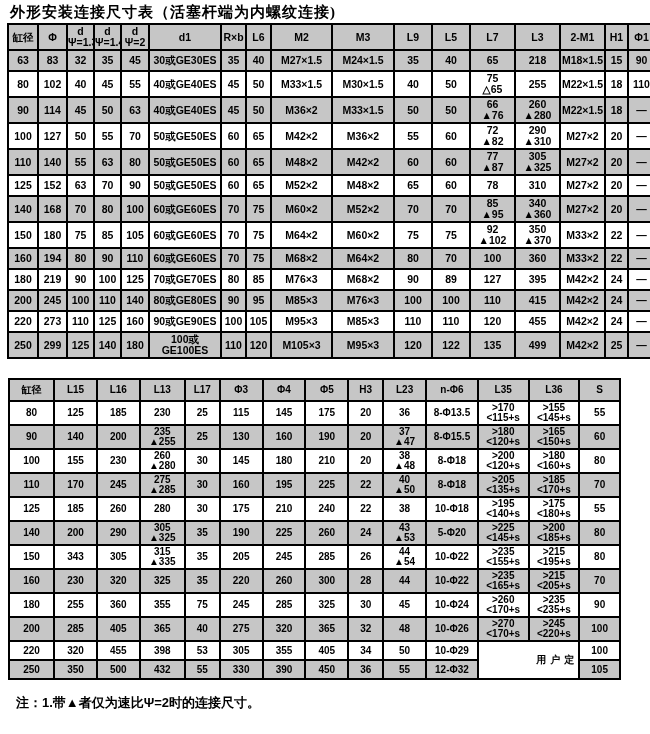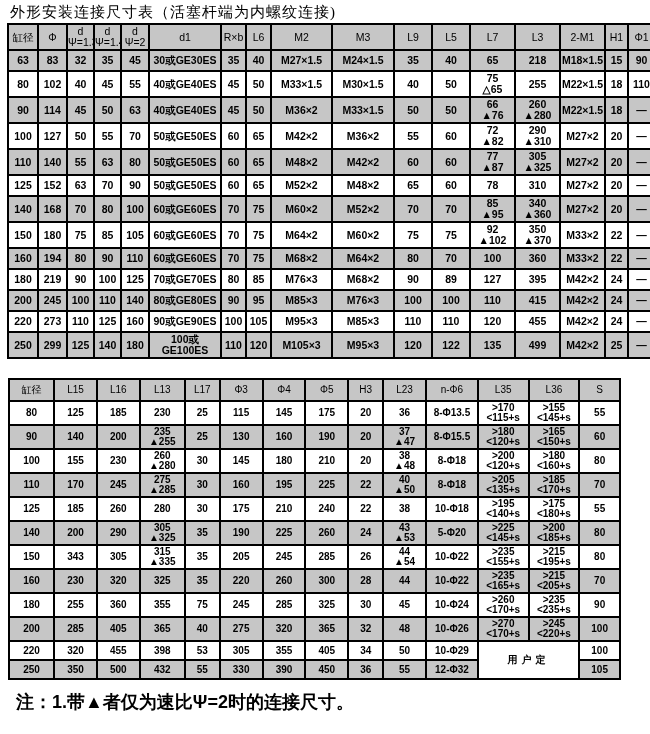--- a/index.html
+++ b/index.html
@@ -10,46 +10,46 @@
   *{box-sizing:border-box;margin:0;padding:0;}
   body{
     width:650px;height:734px;overflow:hidden;
     background:var(--paper);
     font-family:"Liberation Sans",sans-serif;
     color:#000;
   }
   .page{padding:2px 4px 0 6px;}
   .title{
     font-family:"Liberation Serif",serif;
-    font-size:15px;font-weight:400;letter-spacing:1px;
+    font-size:15px;font-weight:700;letter-spacing:1px;
     padding-left:4px;height:21px;line-height:20px;white-space:nowrap;
   }
   table{
     border-collapse:collapse;table-layout:fixed;
     background:var(--paper);
   }
   #table1{width:639px;margin-left:1px;}
   #table2{width:613px;margin-left:2px;margin-top:19px;}
   th,td{
     border:2px solid var(--border);
     text-align:center;vertical-align:middle;
     font-size:10.5px;font-weight:700;
     line-height:11px;padding:1px 0;
     white-space:pre-line;
     overflow:hidden;
   }
   #table2 th,#table2 td{font-size:10px;line-height:10px;}
   #table1 td{height:21px;}
   #table2 td{height:19px;}
-  th{background:var(--gray);font-weight:400;height:22px;margin-top:14px;}
+  th{background:var(--gray);font-weight:700;height:22px;margin-top:14px;}
   tr.shaded td{background:var(--gray);}
-  td.merged{background:var(--paper)!important;font-size:13px;letter-spacing:4px;}
+  td.merged{background:var(--paper)!important;font-size:13px;letter-spacing:4px;text-align:right;}
   .notes{
     margin-top:12px;padding-left:10px;
-    font-size:18px;font-weight:700;line-height:21px;
+    font-size:13px;font-weight:700;line-height:21px;
   }
   .note-line{white-space:nowrap;}
   .note-line.indent{padding-left:27px;}
 </style>
 </head>
 <body>
 
 <div class="page">
 
   <div class="title">外形安装连接尺寸表（活塞杆端为内螺纹连接)</div>

